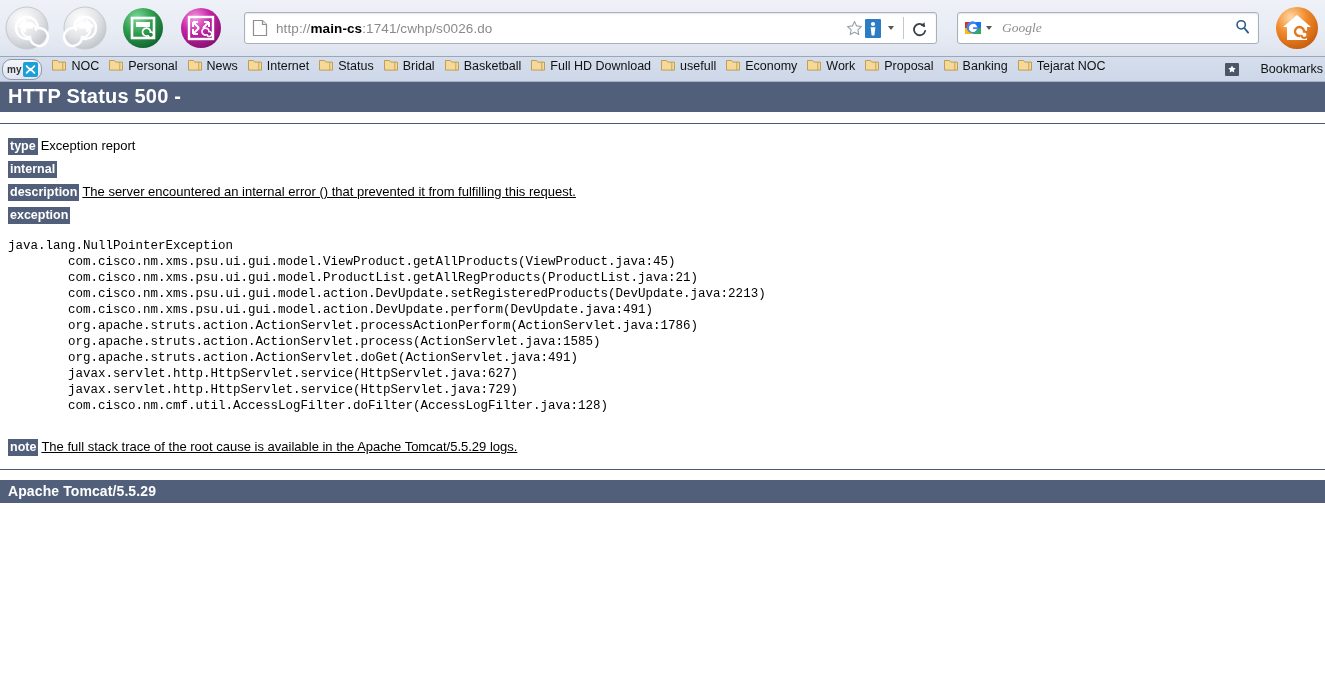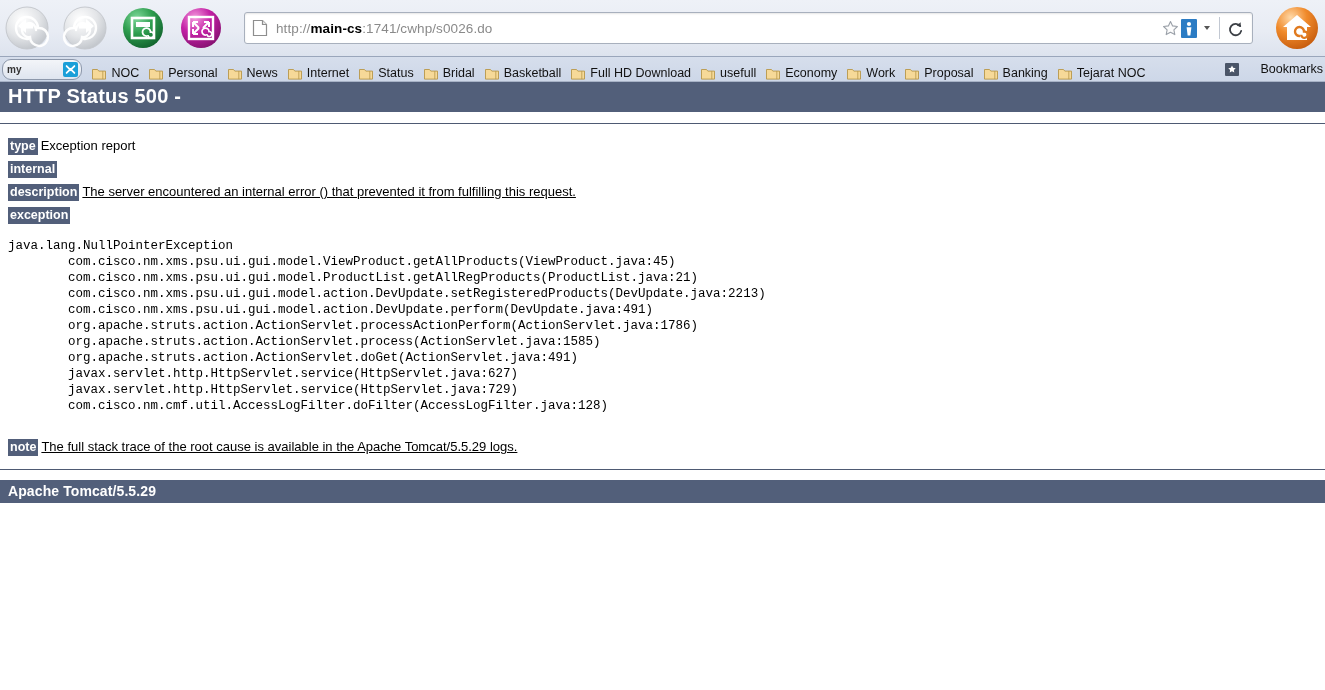--- a/index.html
+++ b/index.html
@@ -141,31 +141,30 @@
   .my-badge {
     display: flex;
     align-items: center;
     height: 19px;
     border: 1px solid #8d98ab;
     border-radius: 9px;
     background: linear-gradient(to bottom,#f3f5f9,#dfe5ef);
     padding: 0 3px 0 4px;
     margin-right: 6px;
     flex: 0 0 auto;
-    gap: 40px;
   }
   .my-badge .my-text { font-size: 10px; color:#333; margin-right: 2px; font-weight: bold;}
   .my-badge .my-sq {
     width: 15px; height: 15px; background: #1b9fd8;
     display:flex; align-items:center; justify-content:center;
     border-radius: 2px;
   }
   .bm-item {
     display: flex;
-    align-items: flex-end;
+    align-items: flex-start;
     height: 21px;
     padding: 0 4px;
     margin-right: 2px;
     flex: 0 0 auto;
     white-space: nowrap;
   }
   .folder-icon {
     width: 14px; height: 12px; margin-right: 5px; flex: 0 0 auto;
   }
   .bm-spacer { flex: 1 1 auto; }
@@ -326,20 +325,40 @@
       <span class="chrome-sep"></span>
       <span class="reload-btn">
         <svg viewBox="0 0 20 20" width="19" height="19">
           <path d="M15 7.5 a6 6 0 1 0 1 5" fill="none" stroke="#3b3f45" stroke-width="1.9" stroke-linecap="round"></path>
           <path d="M15.4 3.5 l0.2 4.6 l-4.4 -1.1 z" fill="#3b3f45"></path>
         </svg>
       </span>
     </span>
   </div>
 
+  <div class="searchbar">
+    <span class="g-icon">
+      <svg viewBox="0 0 18 18" width="18" height="18">
+        <path d="M1 3 h8 v6 h-8 z" fill="#d93025"></path>
+        <path d="M1 9 h8 v6 h-8 z" fill="#fbbc04"></path>
+        <path d="M9 3 h8 v6 h-8 z" fill="#1a73e8"></path>
+        <path d="M9 9 h8 v6 h-8 z" fill="#34a853"></path>
+        <circle cx="9" cy="9" r="4.4" fill="#ffffff"></circle>
+        <path d="M9 5 a4 4 0 1 0 3.9 5 h-3.9 v-1.7 h5.6 a6 6 0 1 1 -1.7 -4.2 z" fill="#4285f4"></path>
+      </svg>
+    </span>
+    <span class="tiny-arrow" style="margin:0 6px 0 1px;"></span>
+    <span class="search-text">Google</span>
+    <span class="magnifier">
+      <svg viewBox="0 0 16 16" width="15" height="15">
+        <circle cx="6.6" cy="6.2" r="4.4" fill="none" stroke="#2b5c8a" stroke-width="1.7"></circle>
+        <path d="M9.9 9.6 L14 14.5" stroke="#2b5c8a" stroke-width="2" stroke-linecap="round"></path>
+      </svg>
+    </span>
+  </div>
 
   <div class="home-btn" title="Home">
     <svg viewBox="0 0 48 48" width="48" height="48">
       <defs>
         <radialGradient id="gorg" cx="35%" cy="25%" r="85%">
           <stop offset="0%" stop-color="#ffd9a8"></stop>
           <stop offset="45%" stop-color="#f08a2b"></stop>
           <stop offset="100%" stop-color="#c1560a"></stop>
         </radialGradient>
       </defs>

